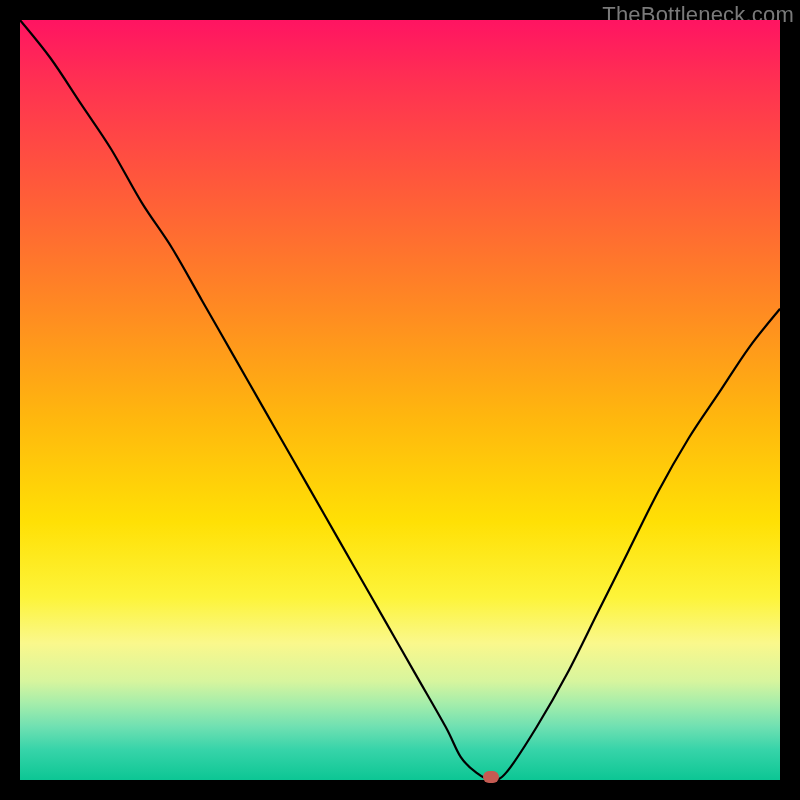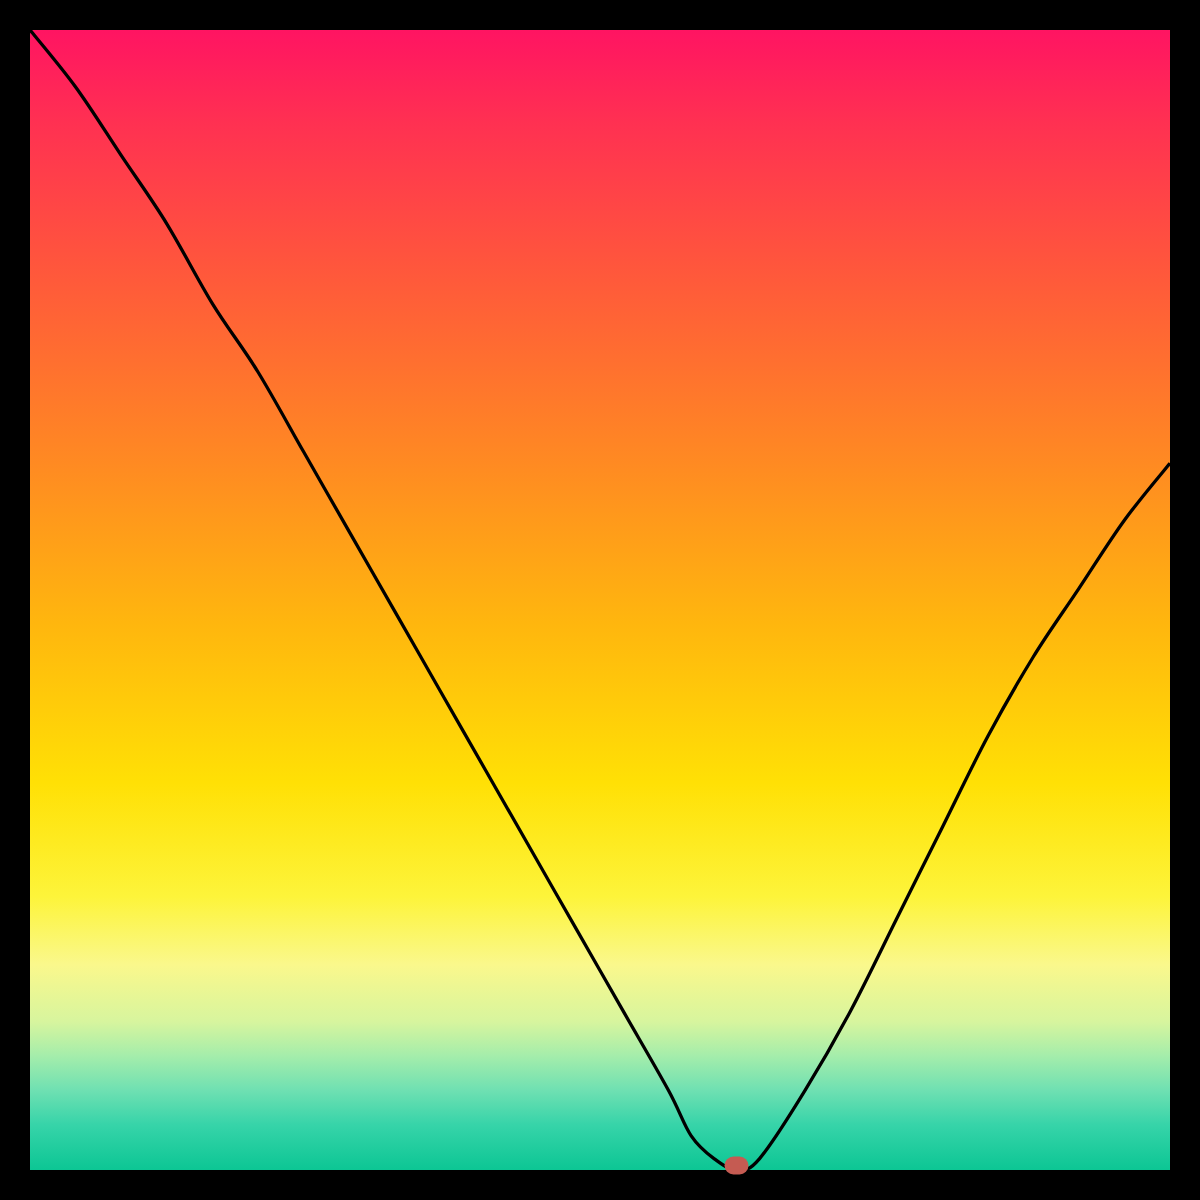--- a/index.html
+++ b/index.html
@@ -68,20 +68,21 @@
     border-radius: 6px;
     background: #c55b52;
     transform: translate(-50%, -50%);
   }
 </style>
 </head>
 <body>
 
 <div class="frame">
 
+  <div class="watermark">TheBottleneck.com</div>
 
   <div class="plot">
 
     <svg class="curve" viewBox="0 0 760 760" preserveAspectRatio="none">
       <path id="curve-path" fill="none" stroke="#000" stroke-width="2.2" stroke-linejoin="round" d="M 0.0 0.0 C 5.1 6.3, 20.3 24.1, 30.4 38.0 C 40.5 51.9, 50.7 68.4, 60.8 83.6 C 70.9 98.8, 81.1 112.7, 91.2 129.2 C 101.3 145.7, 111.5 165.9, 121.6 182.4 C 131.7 198.9, 141.9 211.5, 152.0 228.0 C 162.1 244.5, 172.3 263.5, 182.4 281.2 C 192.5 298.9, 202.7 316.7, 212.8 334.4 C 222.9 352.1, 233.1 369.9, 243.2 387.6 C 253.3 405.3, 263.5 423.1, 273.6 440.8 C 283.7 458.5, 293.9 476.3, 304.0 494.0 C 314.1 511.7, 324.3 529.5, 334.4 547.2 C 344.5 564.9, 354.7 582.7, 364.8 600.4 C 374.9 618.1, 385.1 635.9, 395.2 653.6 C 405.3 671.3, 418.0 692.9, 425.6 706.8 C 433.2 720.7, 435.7 729.6, 440.8 737.2 C 445.9 744.8, 450.9 748.6, 456.0 752.4 C 461.1 756.2, 466.1 760.0, 471.2 760.0 C 476.3 760.0, 478.8 761.3, 486.4 752.4 C 494.0 743.5, 506.7 723.3, 516.8 706.8 C 526.9 690.3, 537.1 672.6, 547.2 653.6 C 557.3 634.6, 567.5 613.1, 577.6 592.8 C 587.7 572.5, 597.9 552.3, 608.0 532.0 C 618.1 511.7, 628.3 490.2, 638.4 471.2 C 648.5 452.2, 658.7 434.5, 668.8 418.0 C 678.9 401.5, 689.1 387.6, 699.2 372.4 C 709.3 357.2, 719.5 340.7, 729.6 326.8 C 739.7 312.9, 754.9 295.1, 760.0 288.8"></path>
     </svg>
 
     <div id="marker" class="marker" style="left: 471.2px; top: 757px; background: rgb(197, 91, 82);"></div>
 
   </div>

